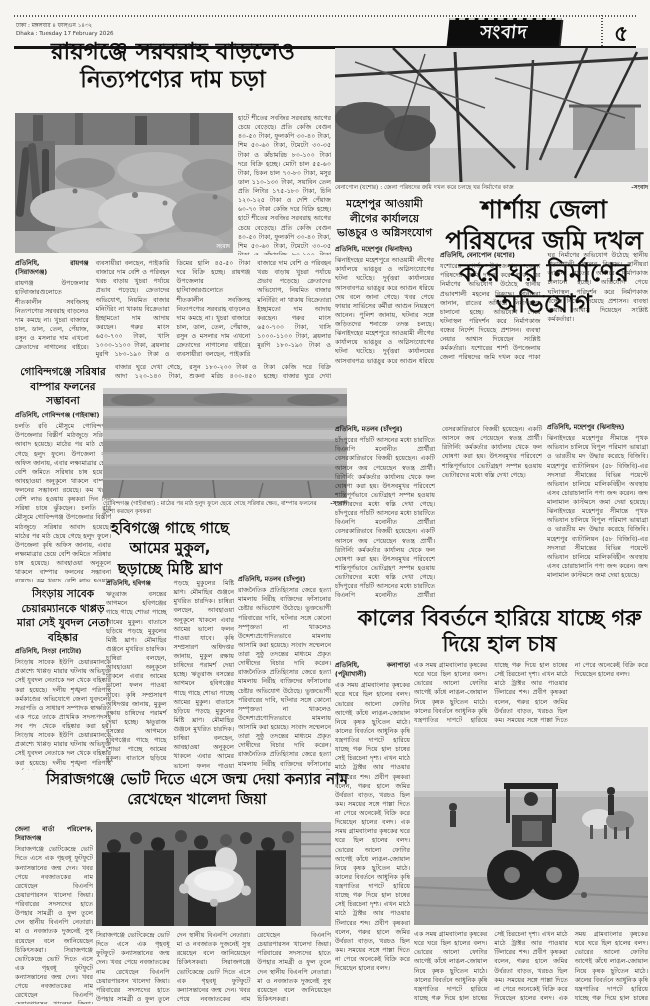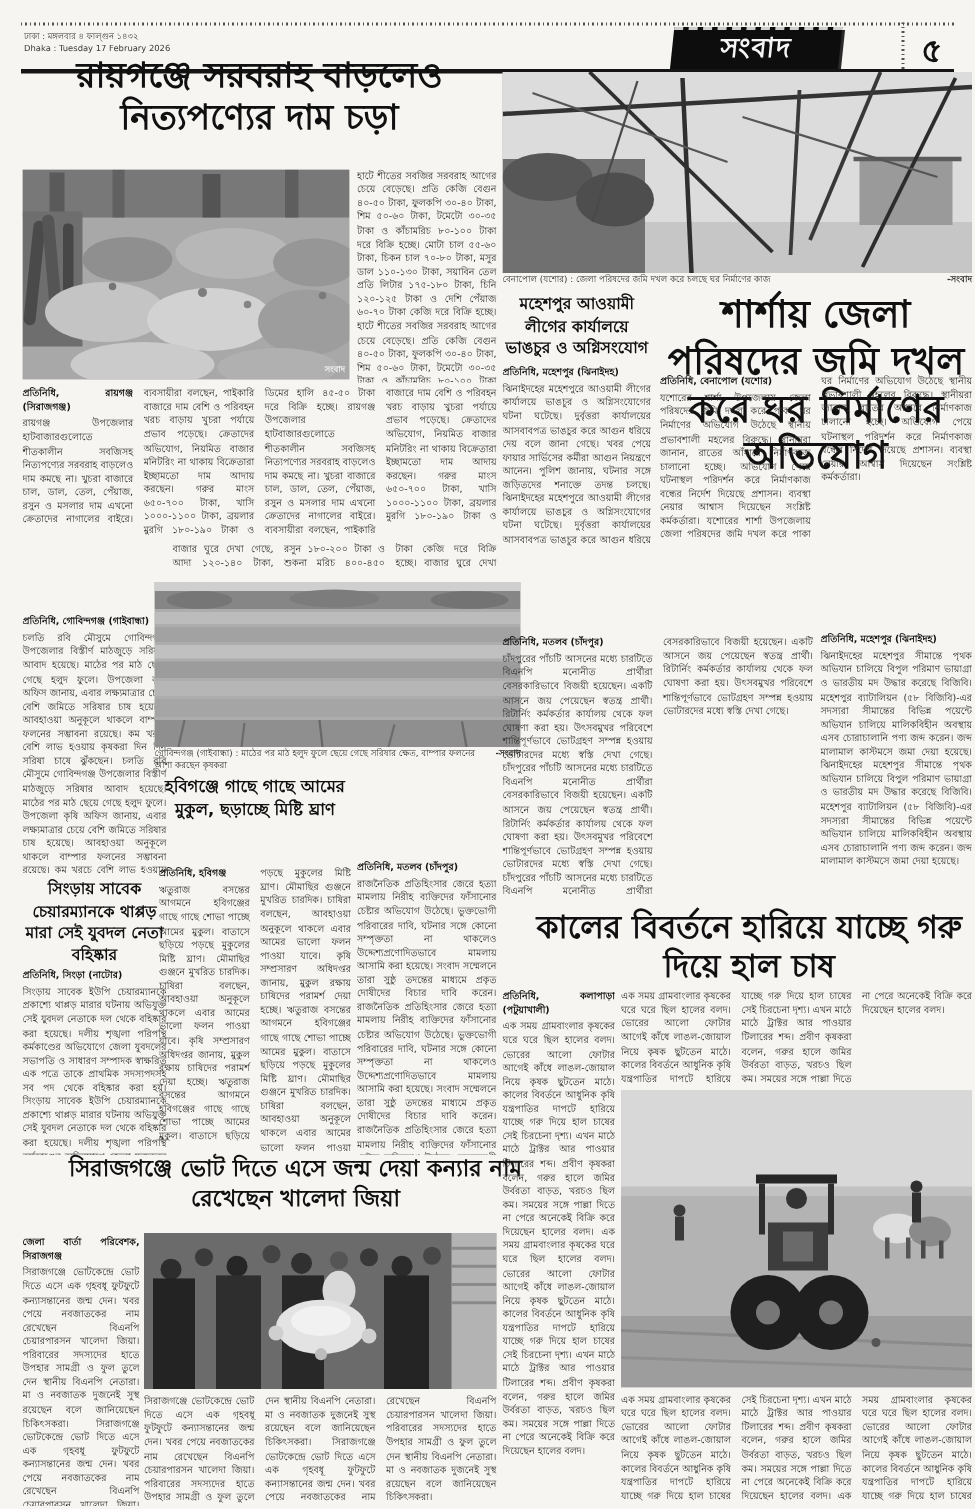--- a/index.html
+++ b/index.html
@@ -20,21 +20,21 @@
     box-shadow:2px 2px 0 #2a2a2a;
     border-top:2px dashed #cfcfcf;border-bottom:2px dashed #cfcfcf;
   }
   .pagenum{font-size:22px;font-weight:bold;color:#111;}
   .thick-rule{background:#151515;}
   
   .hl{font-weight:bold;color:#101010;text-align:center;letter-spacing:0;}
   .hl-xl{font-size:23px;line-height:1.22;}
   .hl-lg{font-size:25px;line-height:1.25;}
   .hl-md{font-size:15px;line-height:1.3;}
-  .hl-sm{font-size:11px;line-height:1.35;}
+  .hl-sm{font-size:15px;line-height:1.35;}
   .hl-xs{font-size:10.5px;line-height:1.4;}
   
   .bd{
     font-size:6.3px;line-height:1.45;text-align:justify;color:#2c2b29;
     overflow:hidden;column-fill:auto;column-gap:7px;
   }
   .cols2{column-count:2;}
   .cols3{column-count:3;}
   .cols4{column-count:4;}
   .dl{display:block;font-weight:bold;margin-bottom:2px;color:#111;}
@@ -96,20 +96,21 @@
   </div>
 
   <div class="abs bd cols4" style="left:15px;top:258px;width:316px;height:102px;">
     <span class="dl">প্রতিনিধি, রায়গঞ্জ (সিরাজগঞ্জ)</span>
     <span>রায়গঞ্জ উপজেলার হাটবাজারগুলোতে শীতকালীন সবজিসহ নিত্যপণ্যের সরবরাহ বাড়লেও দাম কমছে না। খুচরা বাজারে চাল, ডাল, তেল, পেঁয়াজ, রসুন ও মসলার দাম এখনো ক্রেতাদের নাগালের বাইরে। ব্যবসায়ীরা বলছেন, পাইকারি বাজারে দাম বেশি ও পরিবহন খরচ বাড়ায় খুচরা পর্যায়ে প্রভাব পড়েছে। ক্রেতাদের অভিযোগ, নিয়মিত বাজার মনিটরিং না থাকায় বিক্রেতারা ইচ্ছামতো দাম আদায় করছেন। গরুর মাংস ৬৫০-৭০০ টাকা, খাসি ১০০০-১১০০ টাকা, ব্রয়লার মুরগি ১৮০-১৯০ টাকা ও ডিমের হালি ৪৫-৫০ টাকা দরে বিক্রি হচ্ছে। রায়গঞ্জ উপজেলার হাটবাজারগুলোতে শীতকালীন সবজিসহ নিত্যপণ্যের সরবরাহ বাড়লেও দাম কমছে না। খুচরা বাজারে চাল, ডাল, তেল, পেঁয়াজ, রসুন ও মসলার দাম এখনো ক্রেতাদের নাগালের বাইরে। ব্যবসায়ীরা বলছেন, পাইকারি বাজারে দাম বেশি ও পরিবহন খরচ বাড়ায় খুচরা পর্যায়ে প্রভাব পড়েছে। ক্রেতাদের অভিযোগ, নিয়মিত বাজার মনিটরিং না থাকায় বিক্রেতারা ইচ্ছামতো দাম আদায় করছেন। গরুর মাংস ৬৫০-৭০০ টাকা, খাসি ১০০০-১১০০ টাকা, ব্রয়লার মুরগি ১৮০-১৯০ টাকা ও ডিমের হালি ৪৫-৫০ টাকা দরে বিক্রি হচ্ছে।</span>
   </div>
   <div class="abs bd cols3" style="left:115px;top:362px;width:216px;height:24px;">
     <span>বাজার ঘুরে দেখা গেছে, আদা ১২০-১৪০ টাকা, রসুন ১৮০-২০০ টাকা ও শুকনা মরিচ ৪০০-৪৫০ টাকা কেজি দরে বিক্রি হচ্ছে। বাজার ঘুরে দেখা গেছে, আদা ১২০-১৪০ টাকা, রসুন ১৮০-২০০ টাকা ও শুকনা মরিচ ৪০০-৪৫০ টাকা কেজি দরে বিক্রি হচ্ছে। বাজার ঘুরে দেখা গেছে, আদা ১২০-১৪০ টাকা, রসুন ১৮০-২০০ টাকা ও শুকনা মরিচ ৪০০-৪৫০ টাকা কেজি দরে বিক্রি হচ্ছে।</span>
   </div>
 
+  <div class="abs hl hl-xs" style="left:15px;top:364px;width:96px;height:44px;">গোবিন্দগঞ্জে সরিষার বাম্পার ফলনের সম্ভাবনা</div>
   <div class="abs bd" style="left:15px;top:410px;width:96px;height:172px;">
     <span class="dl">প্রতিনিধি, গোবিন্দগঞ্জ (গাইবান্ধা)</span>
     <span>চলতি রবি মৌসুমে গোবিন্দগঞ্জ উপজেলার বিস্তীর্ণ মাঠজুড়ে সরিষার আবাদ হয়েছে। মাঠের পর মাঠ ছেয়ে গেছে হলুদ ফুলে। উপজেলা কৃষি অফিস জানায়, এবার লক্ষ্যমাত্রার চেয়ে বেশি জমিতে সরিষার চাষ হয়েছে। আবহাওয়া অনুকূলে থাকলে বাম্পার ফলনের সম্ভাবনা রয়েছে। কম খরচে বেশি লাভ হওয়ায় কৃষকরা দিন দিন সরিষা চাষে ঝুঁকছেন। চলতি রবি মৌসুমে গোবিন্দগঞ্জ উপজেলার বিস্তীর্ণ মাঠজুড়ে সরিষার আবাদ হয়েছে। মাঠের পর মাঠ ছেয়ে গেছে হলুদ ফুলে। উপজেলা কৃষি অফিস জানায়, এবার লক্ষ্যমাত্রার চেয়ে বেশি জমিতে সরিষার চাষ হয়েছে। আবহাওয়া অনুকূলে থাকলে বাম্পার ফলনের সম্ভাবনা রয়েছে। কম খরচে বেশি লাভ হওয়ায় কৃষকরা দিন দিন সরিষা চাষে ঝুঁকছেন।</span>
   </div>
 
   <div class="abs photo" style="left:103px;top:388px;width:244px;height:110px;">
     <svg viewBox="0 0 244 110" preserveAspectRatio="none" aria-hidden="true">
       <rect width="244" height="110" fill="#adadad"></rect>
       <rect width="244" height="8" fill="#cfcfcf"></rect>
       <rect y="6" width="244" height="12" fill="#868686"></rect>

